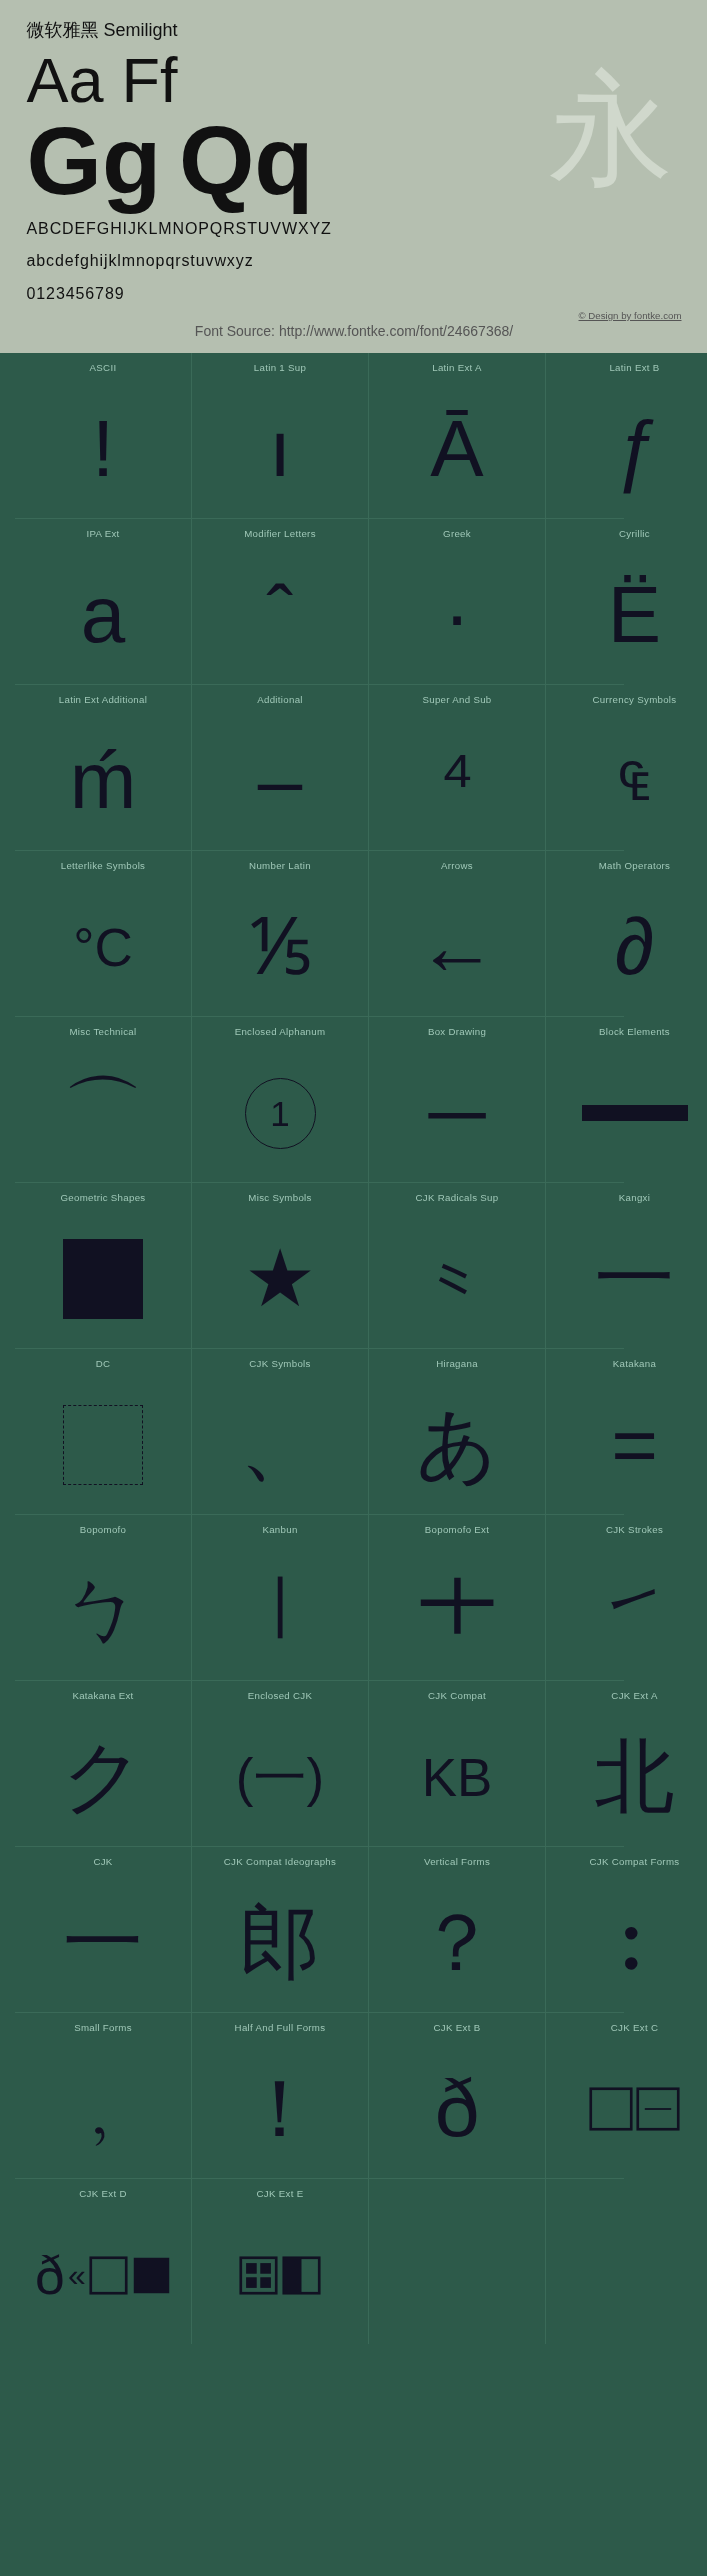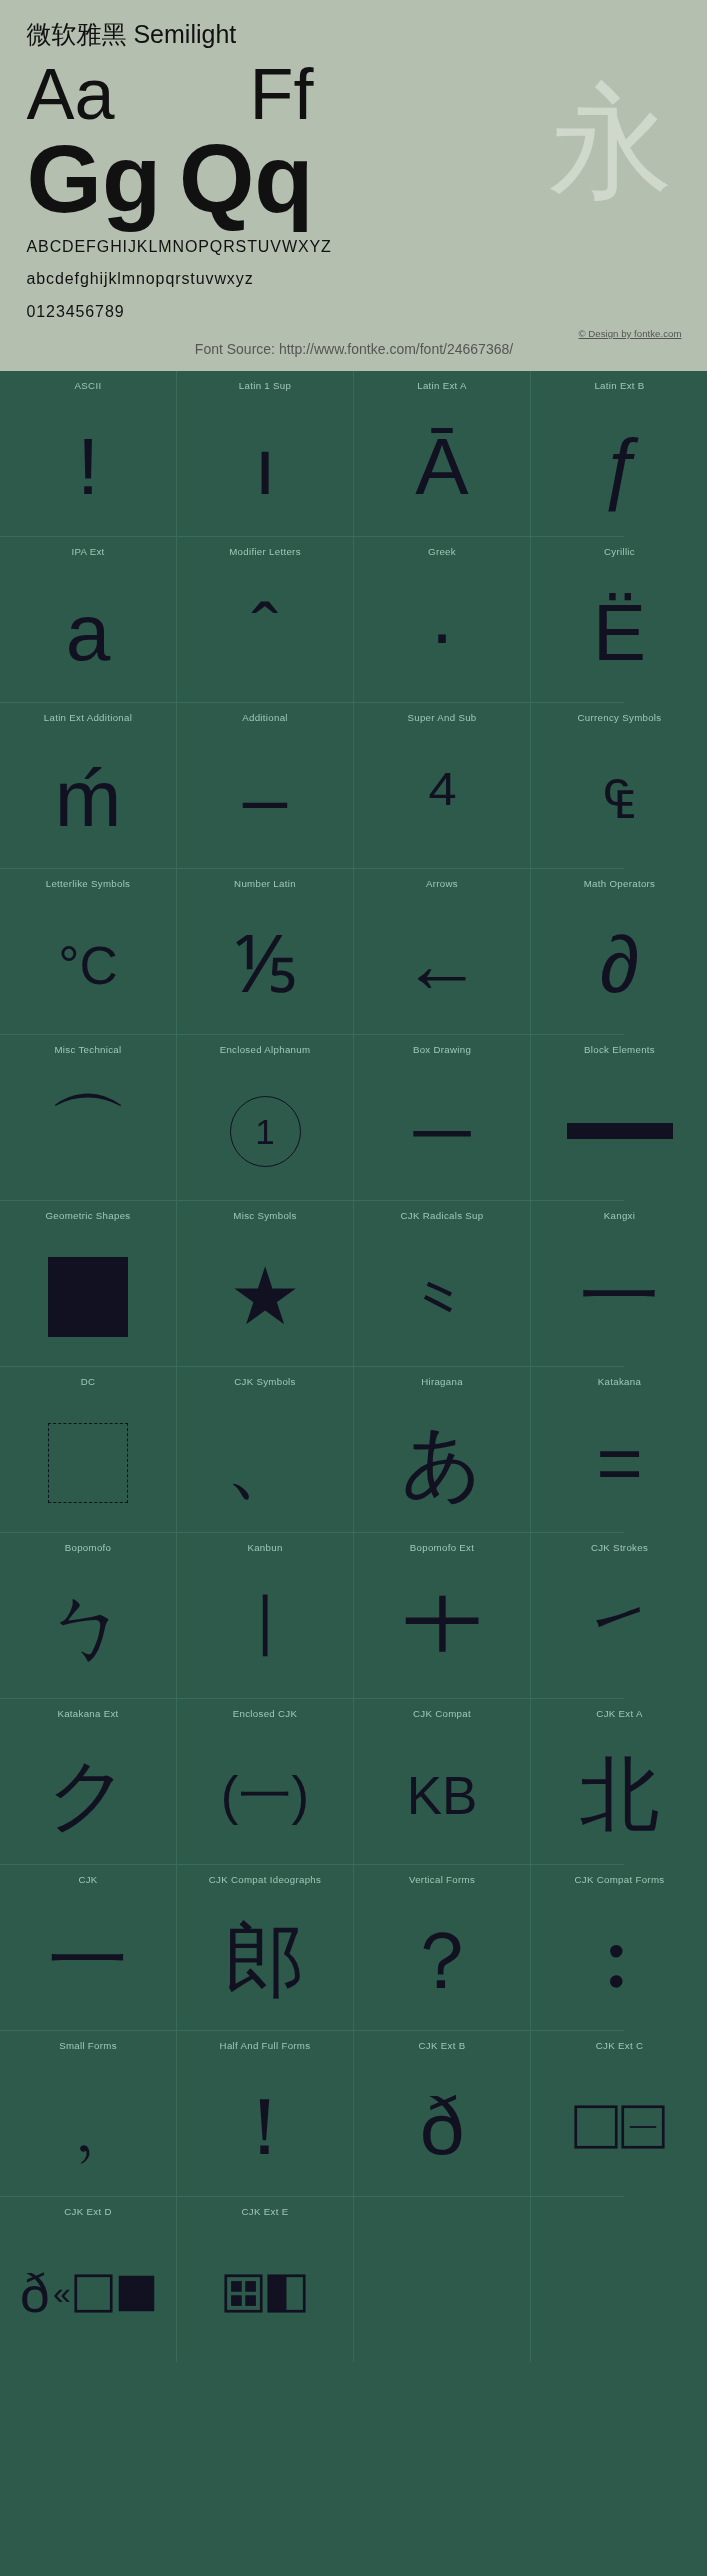--- a/index.html
+++ b/index.html
@@ -9,21 +9,21 @@
       font-family: 'Microsoft YaHei', 'WenQuanYi Micro Hei', sans-serif;
     }
 
     
     #header {
       background: #b5bfb0;
       width: 708px;
       padding: 17.7px 26.5px 8.8px 26.5px;
     }
     #header .title-row {
-      font-size: 25px;
+      font-size: 18px;
       font-weight: 300;
       color: #111;
       margin-bottom: 7px;
     }
     #header .big-chars {
       display: flex;
       align-items: center;
       gap: 0px;
     }
     #header .alphabet-row {
@@ -46,20 +46,21 @@
       font-size: 14px;
       color: #555;
       margin-top: 1.8px;
       padding-bottom: 5.3px;
     }
 
     
     #grid {
       width: 624px;
       background: #2d5a4a;
+      padding-left: 15px;
     }
 
     .grid-row {
       display: grid;
       grid-template-columns: repeat(4, 177px);
       border-bottom: 0.9px solid #3a6a58;
     }
 
     .grid-cell {
       width: 177px;
@@ -138,21 +139,21 @@
       background: #111122;
     }
   </style>
 </head>
 <body>
 
 <div id="header">
   <div class="title-row">微软雅黑 Semilight</div>
   <div class="big-chars">
     <div style="display:flex;flex-direction:column;line-height:1;">
-      <div style="display:flex;gap:7px;font-size:72px;font-weight:300;color:#111;line-height:1;justify-content:space-between;">
+      <div style="display:flex;gap:18px;font-size:63px;font-weight:300;color:#111;line-height:1;">
         <span>Aa</span>
         <span>Ff</span>
       </div>
       <div style="display:flex;gap:17.7px;font-size:97px;font-weight:700;color:#111;line-height:1;">
         <span>Gg</span>
         <span>Qq</span>
       </div>
     </div>
     <div style="margin-left:auto;font-size:124px;font-weight:300;color:#d0d8cc;line-height:1;margin-right:8.8px;">永</div>
   </div>

